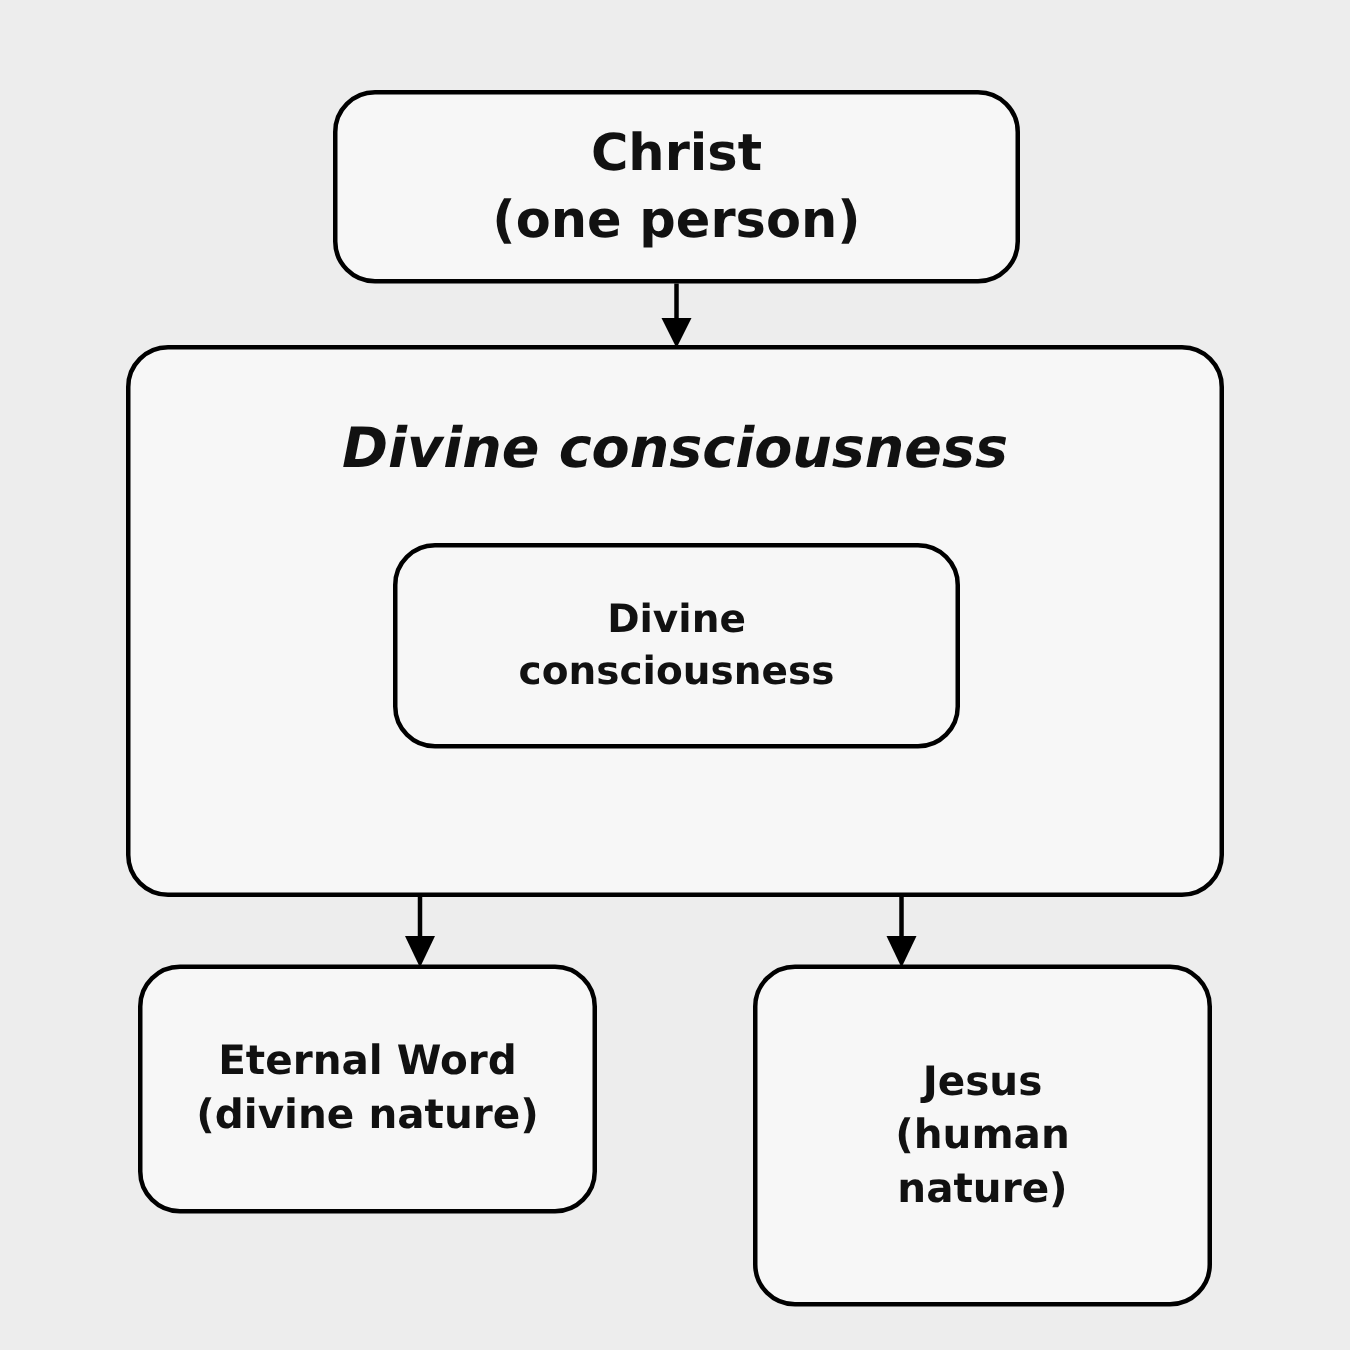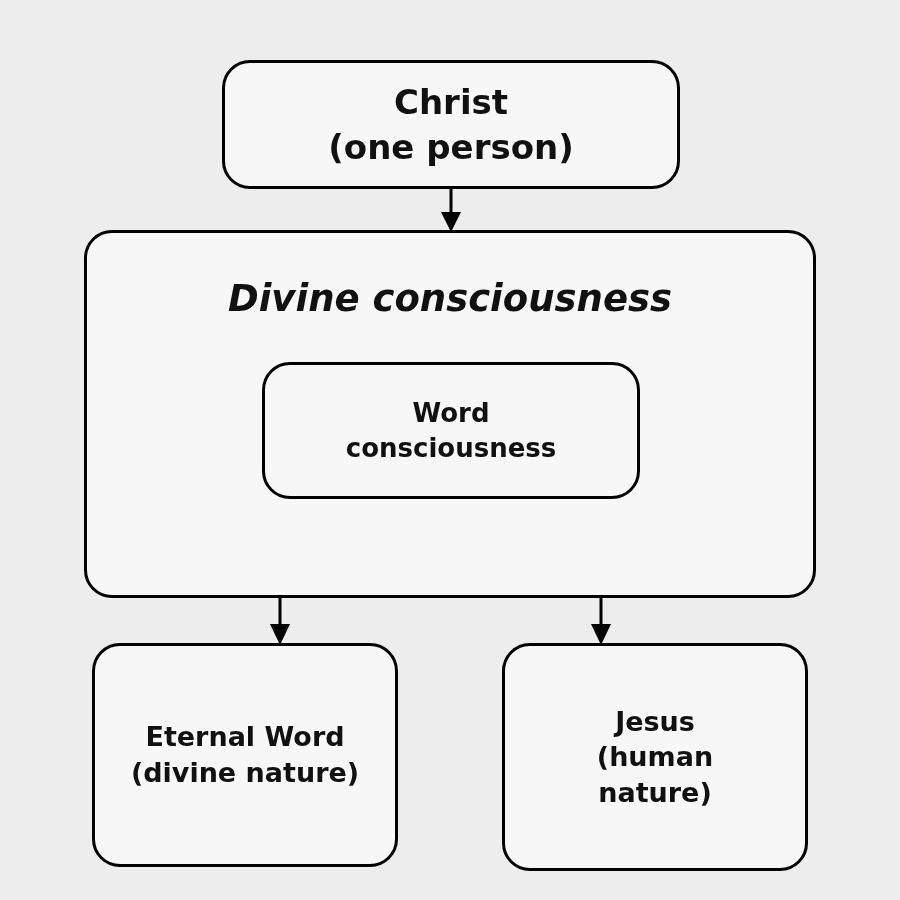--- a/index.html
+++ b/index.html
@@ -47,21 +47,21 @@
     margin-top: 42px;
     font-style: italic;
   }
   #node-human {
     left: 262px; top: 362px;
     width: 378px; height: 137px;
     font-size: 26px;
   }
   #node-eternal {
     left: 92px; top: 643px;
-    width: 306px; height: 224px;
+    width: 306px; height: 166px;
     font-size: 27px;
   }
   #node-jesus {
     left: 502px; top: 643px;
     width: 306px; height: 228px;
     font-size: 27px;
   }
   .edges-layer {
     position: absolute;
     left: 0; top: 0;
@@ -98,21 +98,21 @@
       <line class="edge-line" x1="601" y1="497" x2="601" y2="626"></line>
       <polygon class="edge-head" points="591,624 611,624 601,645"></polygon>
     </g>
   </svg>
 
   <div class="node" id="node-divine">
     <span class="label">Divine consciousness</span>
   </div>
 
   <div class="node" id="node-human">
-    <span class="label">Word
+    <span class="label">Divine
 consciousness</span>
   </div>
 
   <div class="node" id="node-christ">
     <span class="label">Christ
 (one person)</span>
   </div>
 
   <div class="node" id="node-eternal">
     <span class="label">Eternal Word

